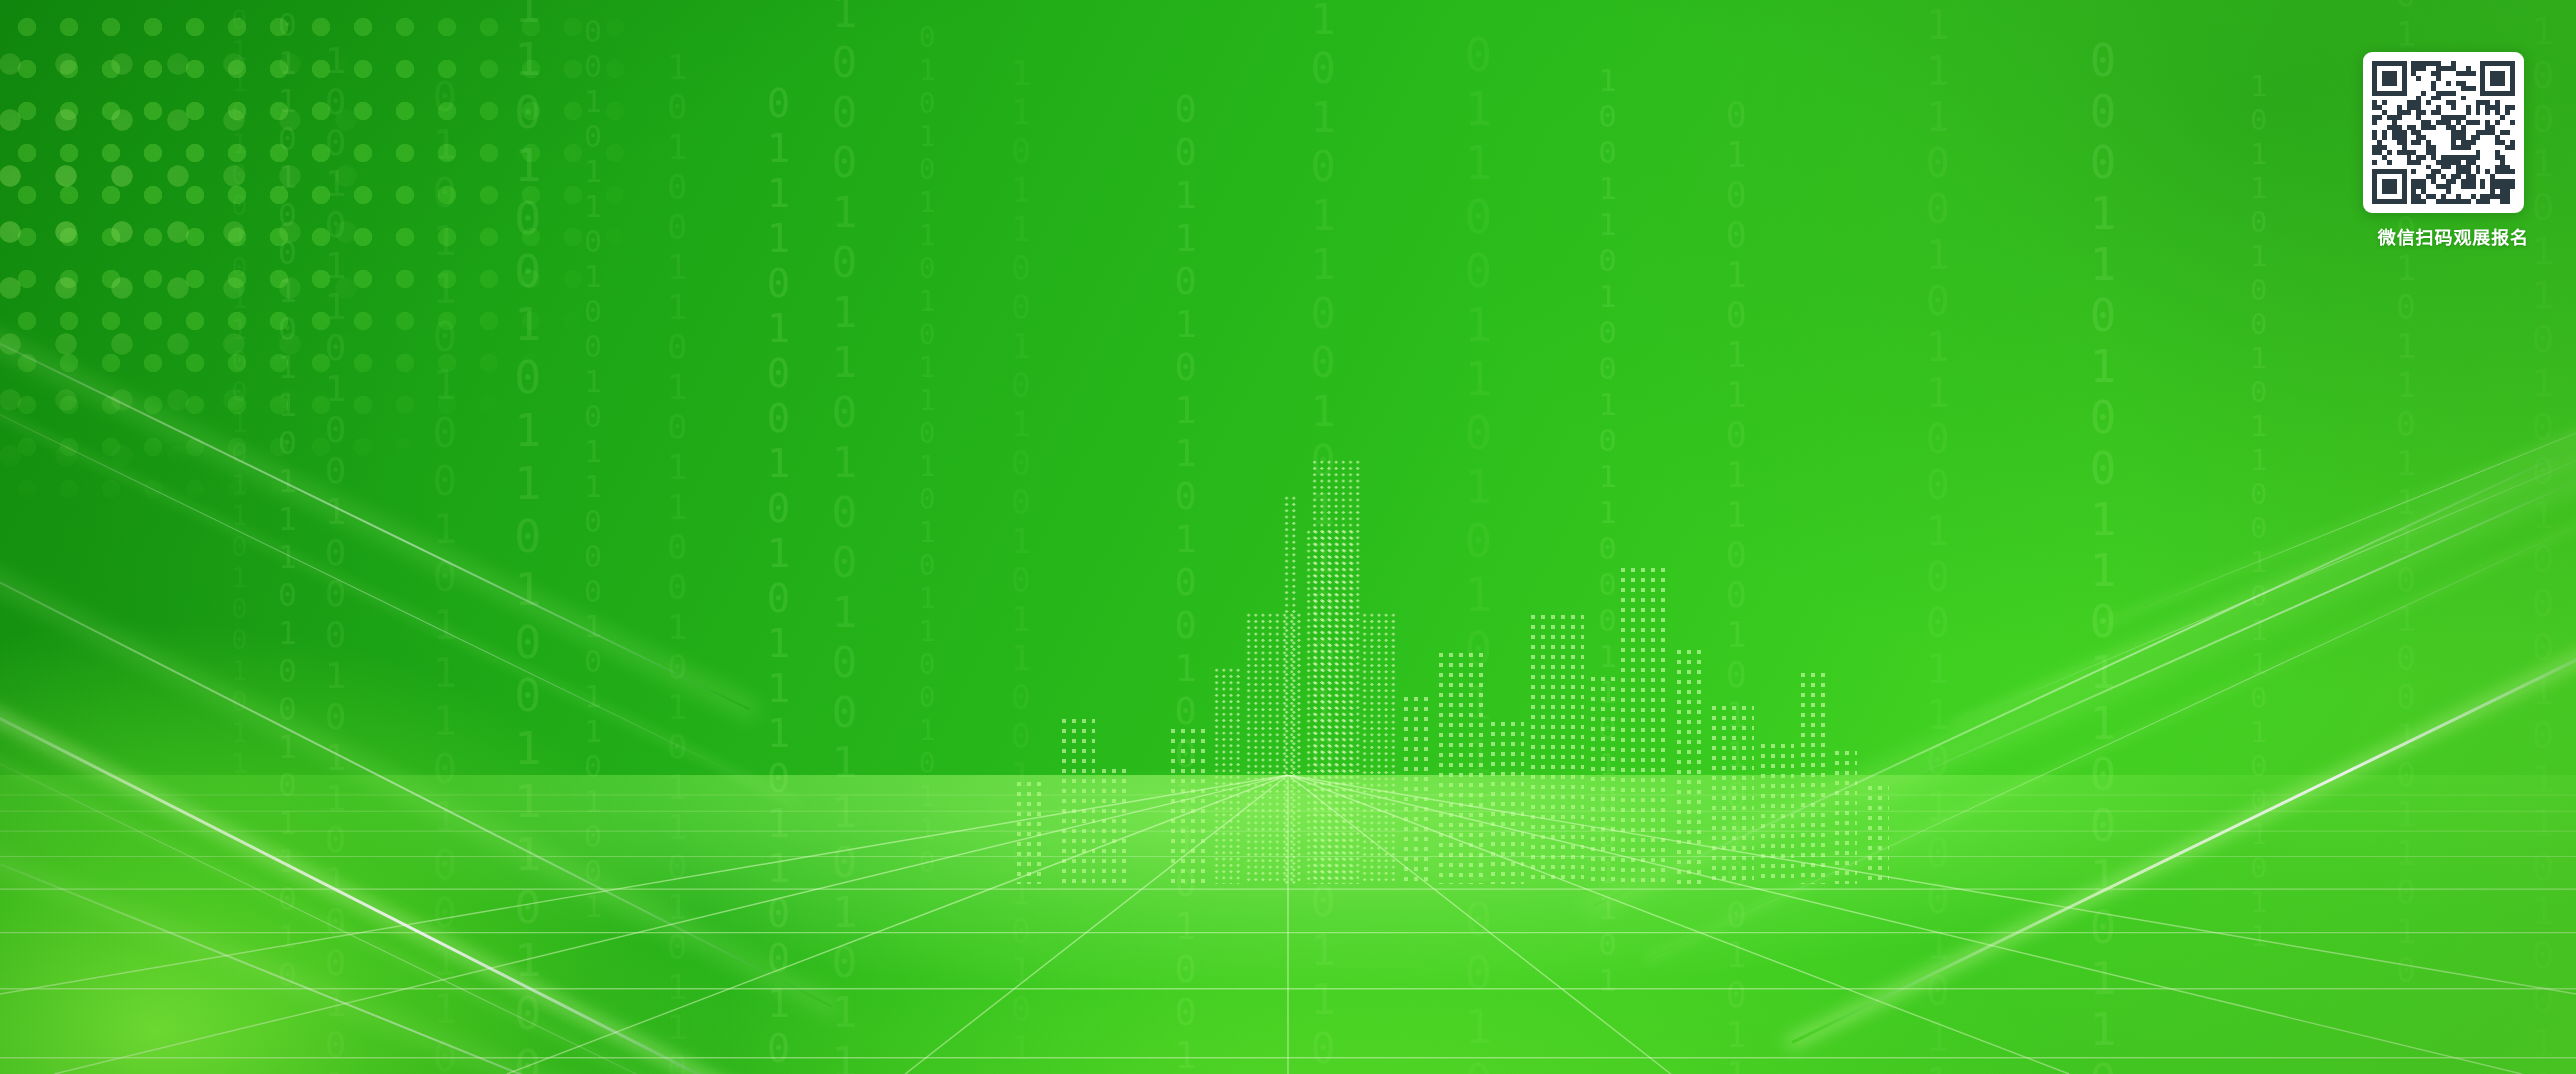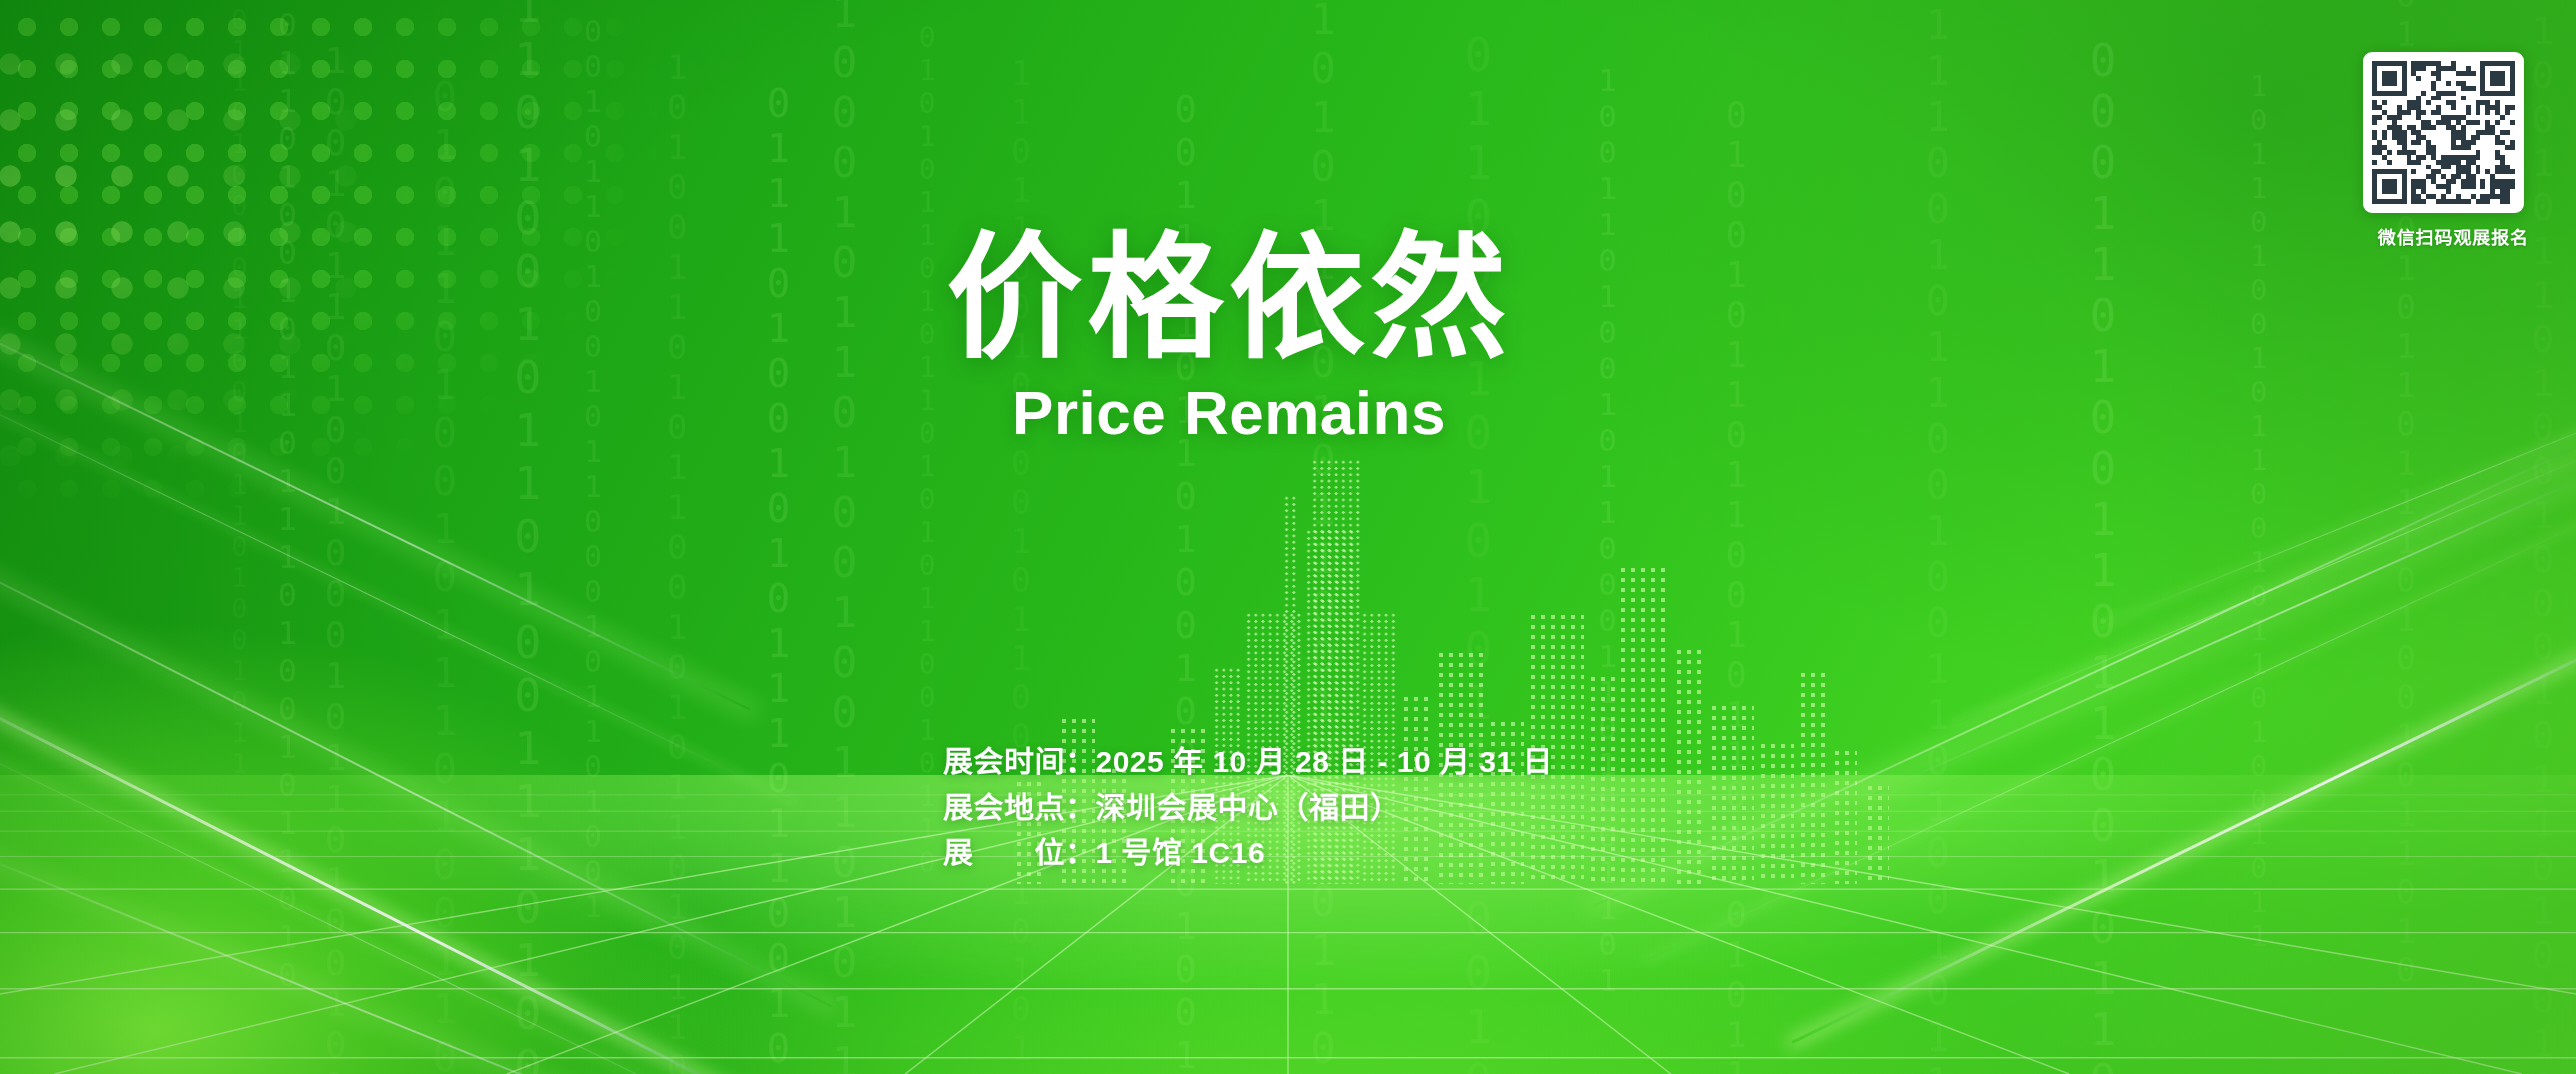--- a/index.html
+++ b/index.html
@@ -771,29 +771,20 @@
               <rect x="26" y="28" width="1" height="1"></rect>
               <rect x="27" y="28" width="1" height="1"></rect>
             </g>
         </svg>
       </div>
       <div class="qr-caption">微信扫码观展报名</div>
     </div>
 
     <div class="headline">
       <div class="hl-col">
-        <div class="hl-cn">价格依然</div>
-        <div class="hl-en">Price Remains</div>
-      </div>
-      <div class="hl-col">
       </div>
     </div>
 
 
-    <div class="info">
-      <div class="info-line">展会时间：2025 年 10 月 28 日 - 10 月 31 日</div>
-      <div class="info-line">展会地点：深圳会展中心（福田）</div>
-      <div class="info-line">展　　位：1 号馆 1C16</div>
-    </div>
 
   </div>
 </div>
 
 
 </body></html>

